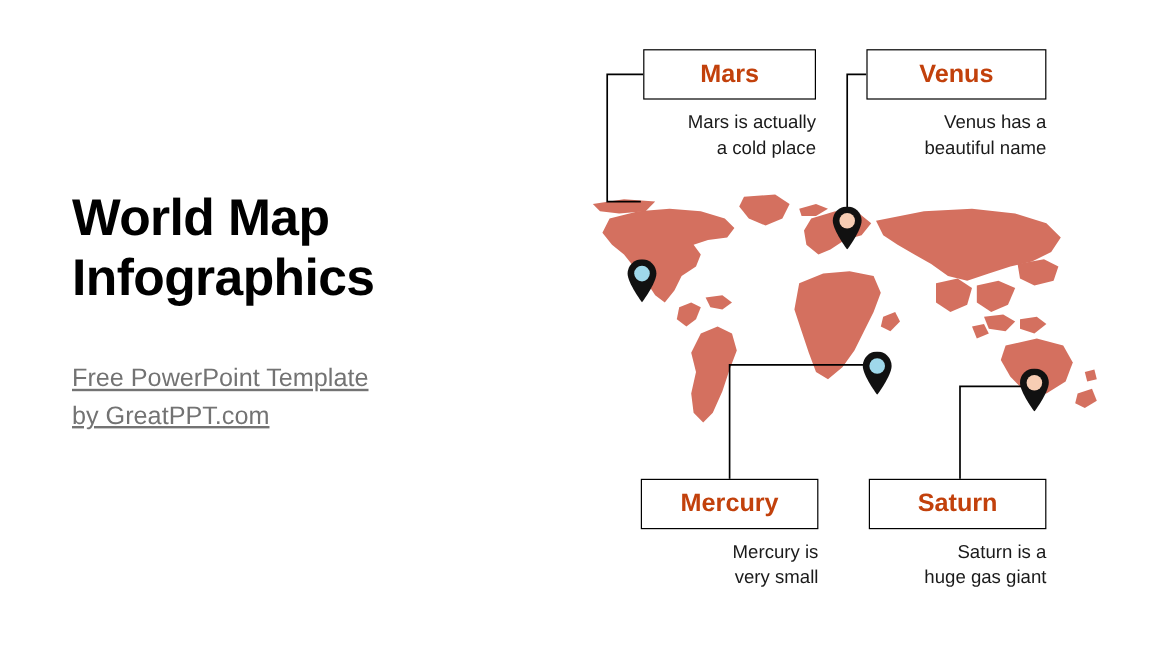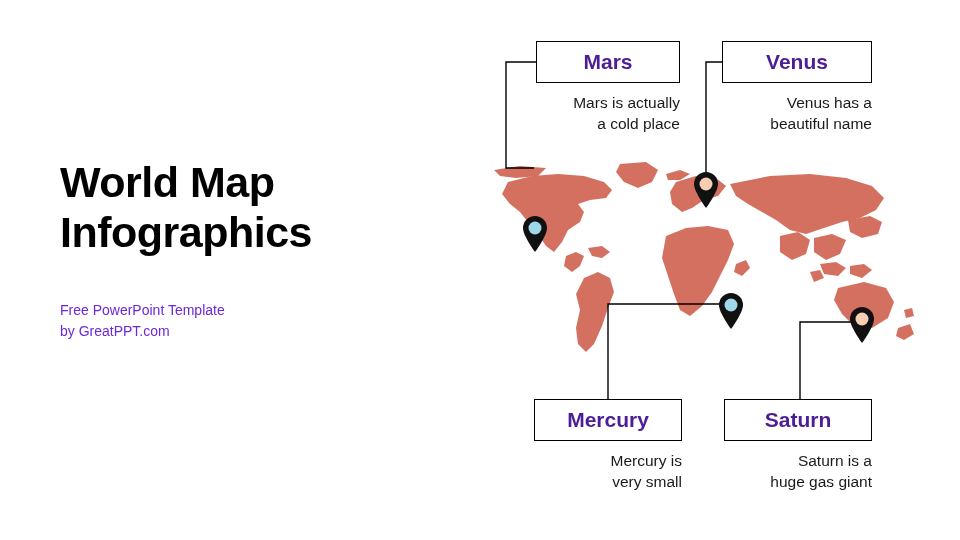--- a/index.html
+++ b/index.html
@@ -36,24 +36,25 @@
     letter-spacing: -0.5px;
     white-space: nowrap;
   }
   .subtitle-block {
     position: absolute;
     left: 60px;
     top: 300px;
     width: 420px;
   }
   .subtitle-line {
-    font-size: 14px;
-    color: #6d28d9;
+    font-size: 21px;
+    color: #737373;
     line-height: 1.48;
     white-space: nowrap;
+    text-decoration: underline;
   }
 
   
   .map-wrap {
     position: absolute;
     left: 480px;
     top: 160px;
     width: 440px;
     height: 220px;
   }
@@ -73,21 +74,21 @@
   }
   .callout-box {
     border: 1.5px solid #000000;
     background: #ffffff;
     text-align: center;
     box-sizing: border-box;
     height: 42px;
     line-height: 40px;
     font-size: 21px;
     font-weight: bold;
-    color: #4c1d95;
+    color: #c2410c;
   }
   .callout-desc {
     text-align: right;
     font-size: 15.5px;
     color: #1a1a1a;
     line-height: 1.38;
     margin-top: 9px;
     white-space: pre-line;
   }
   .callout-desc-top {

